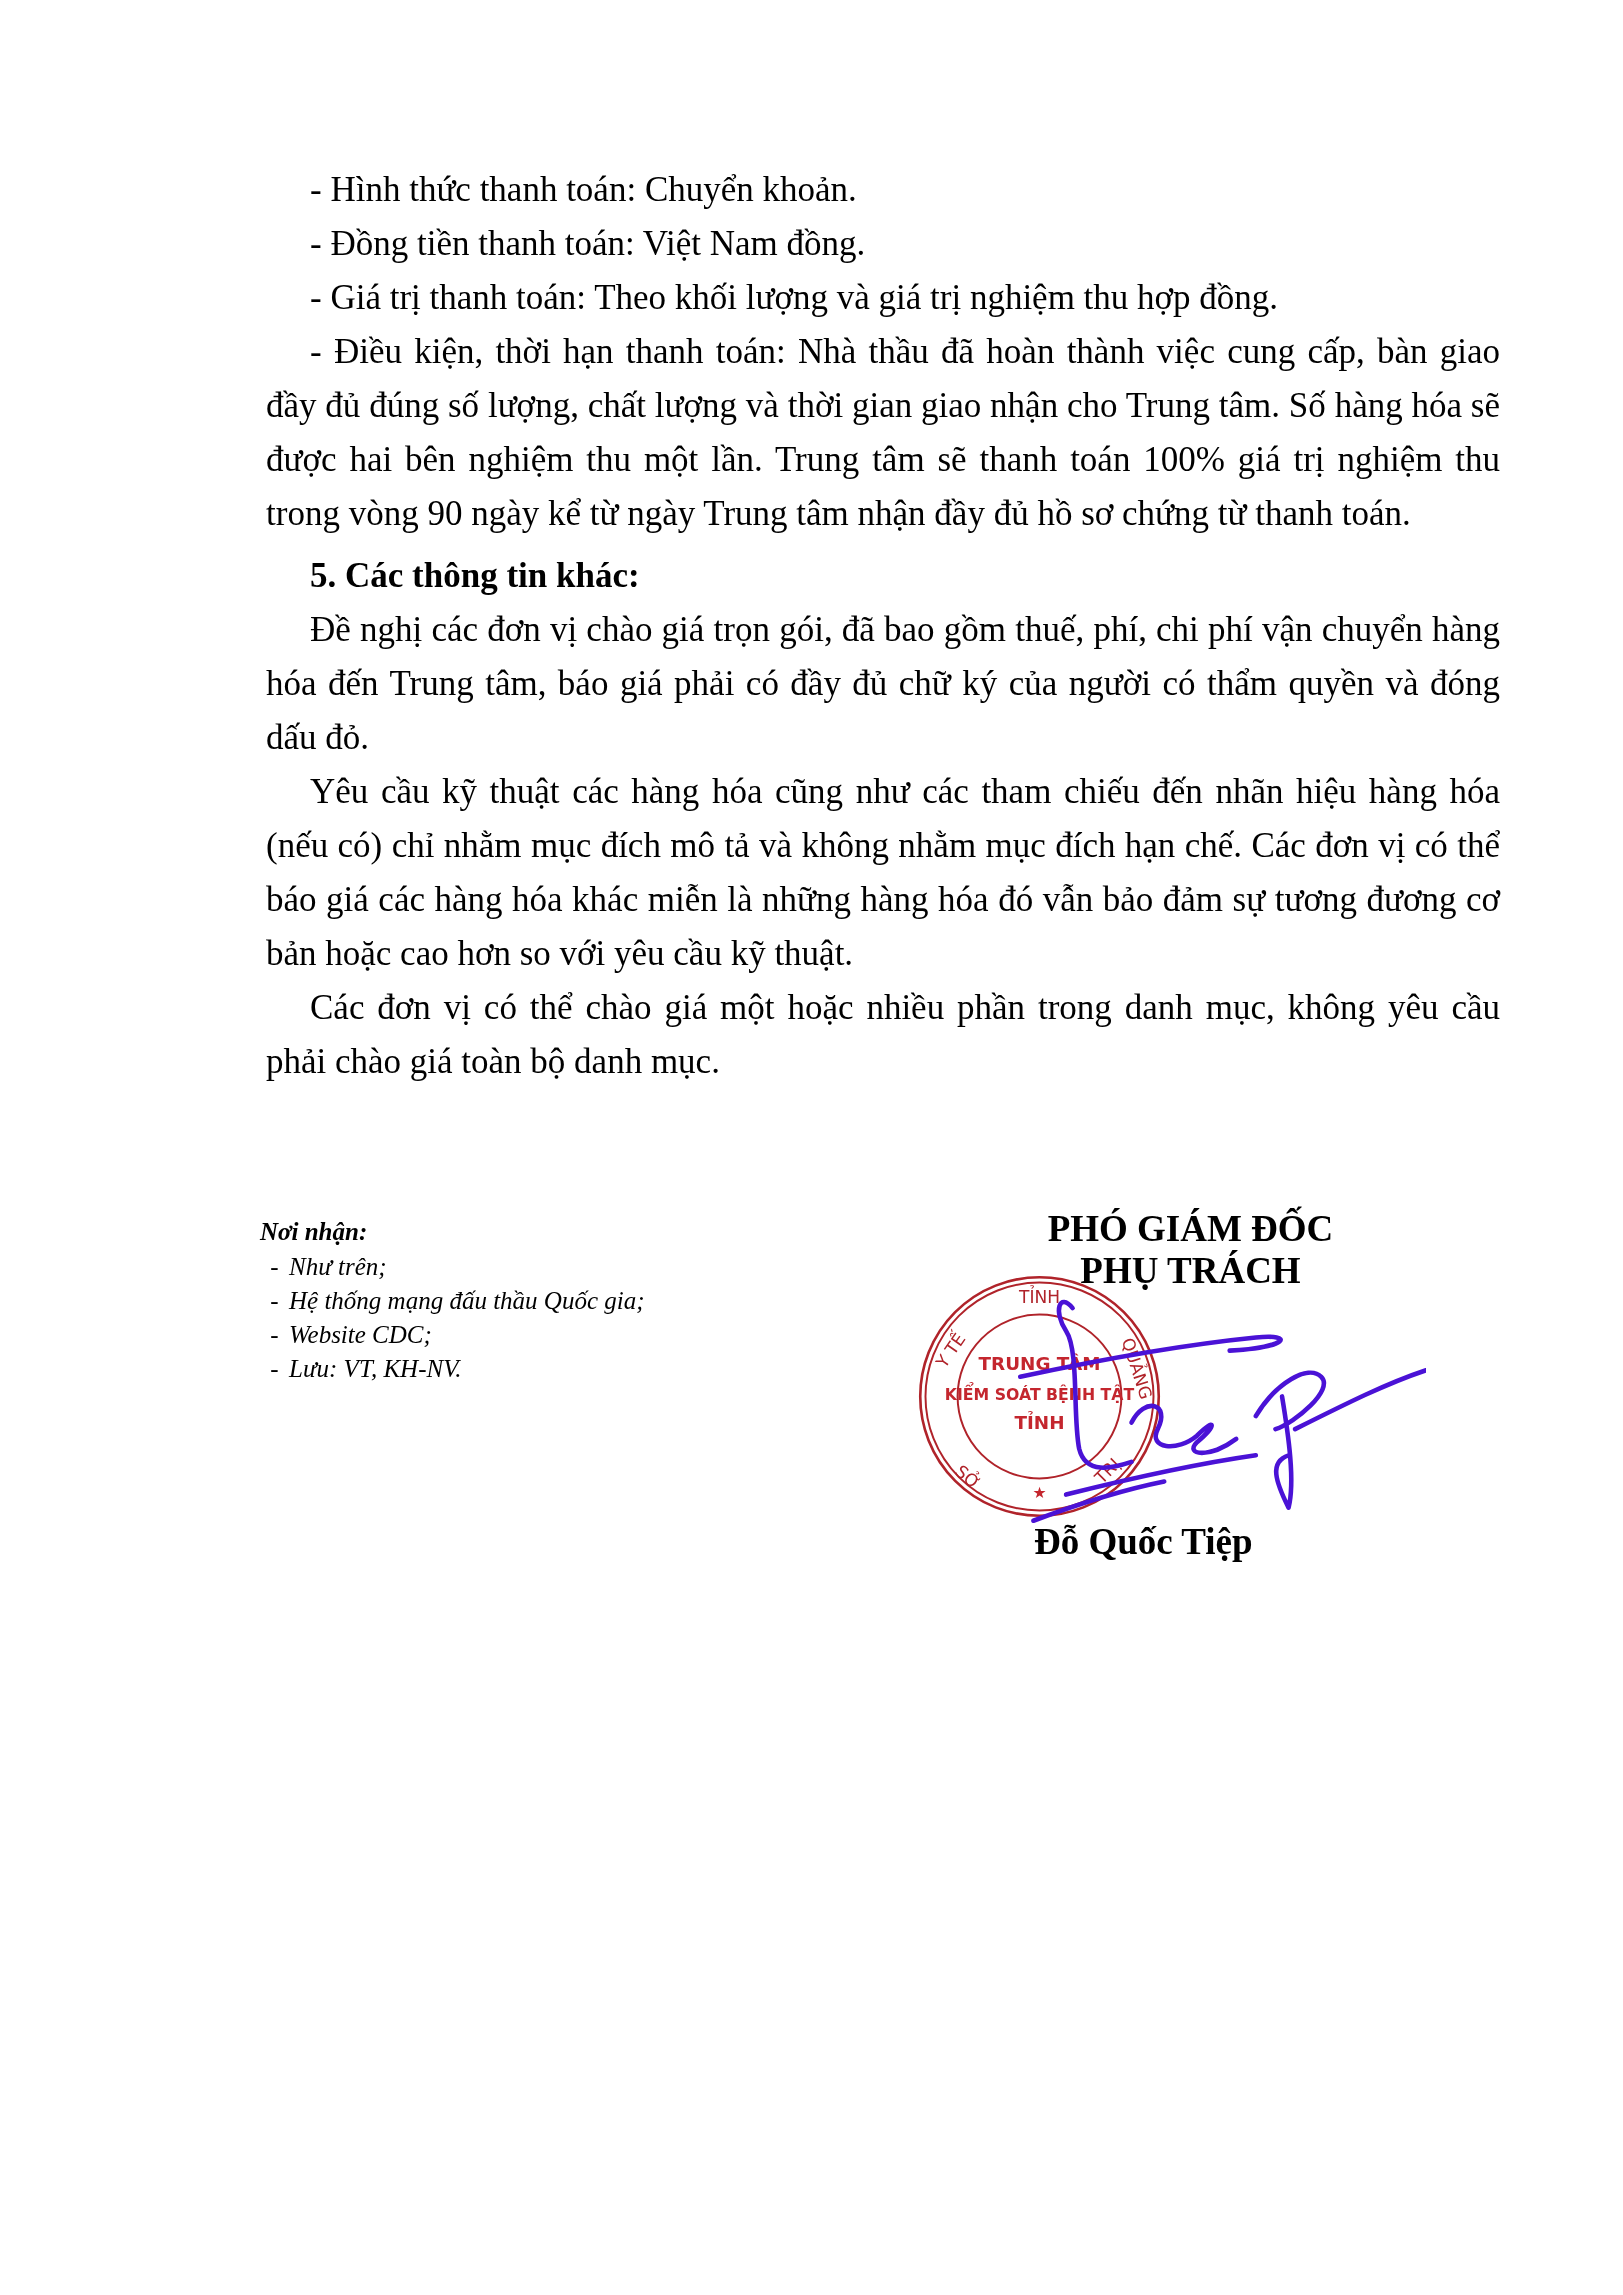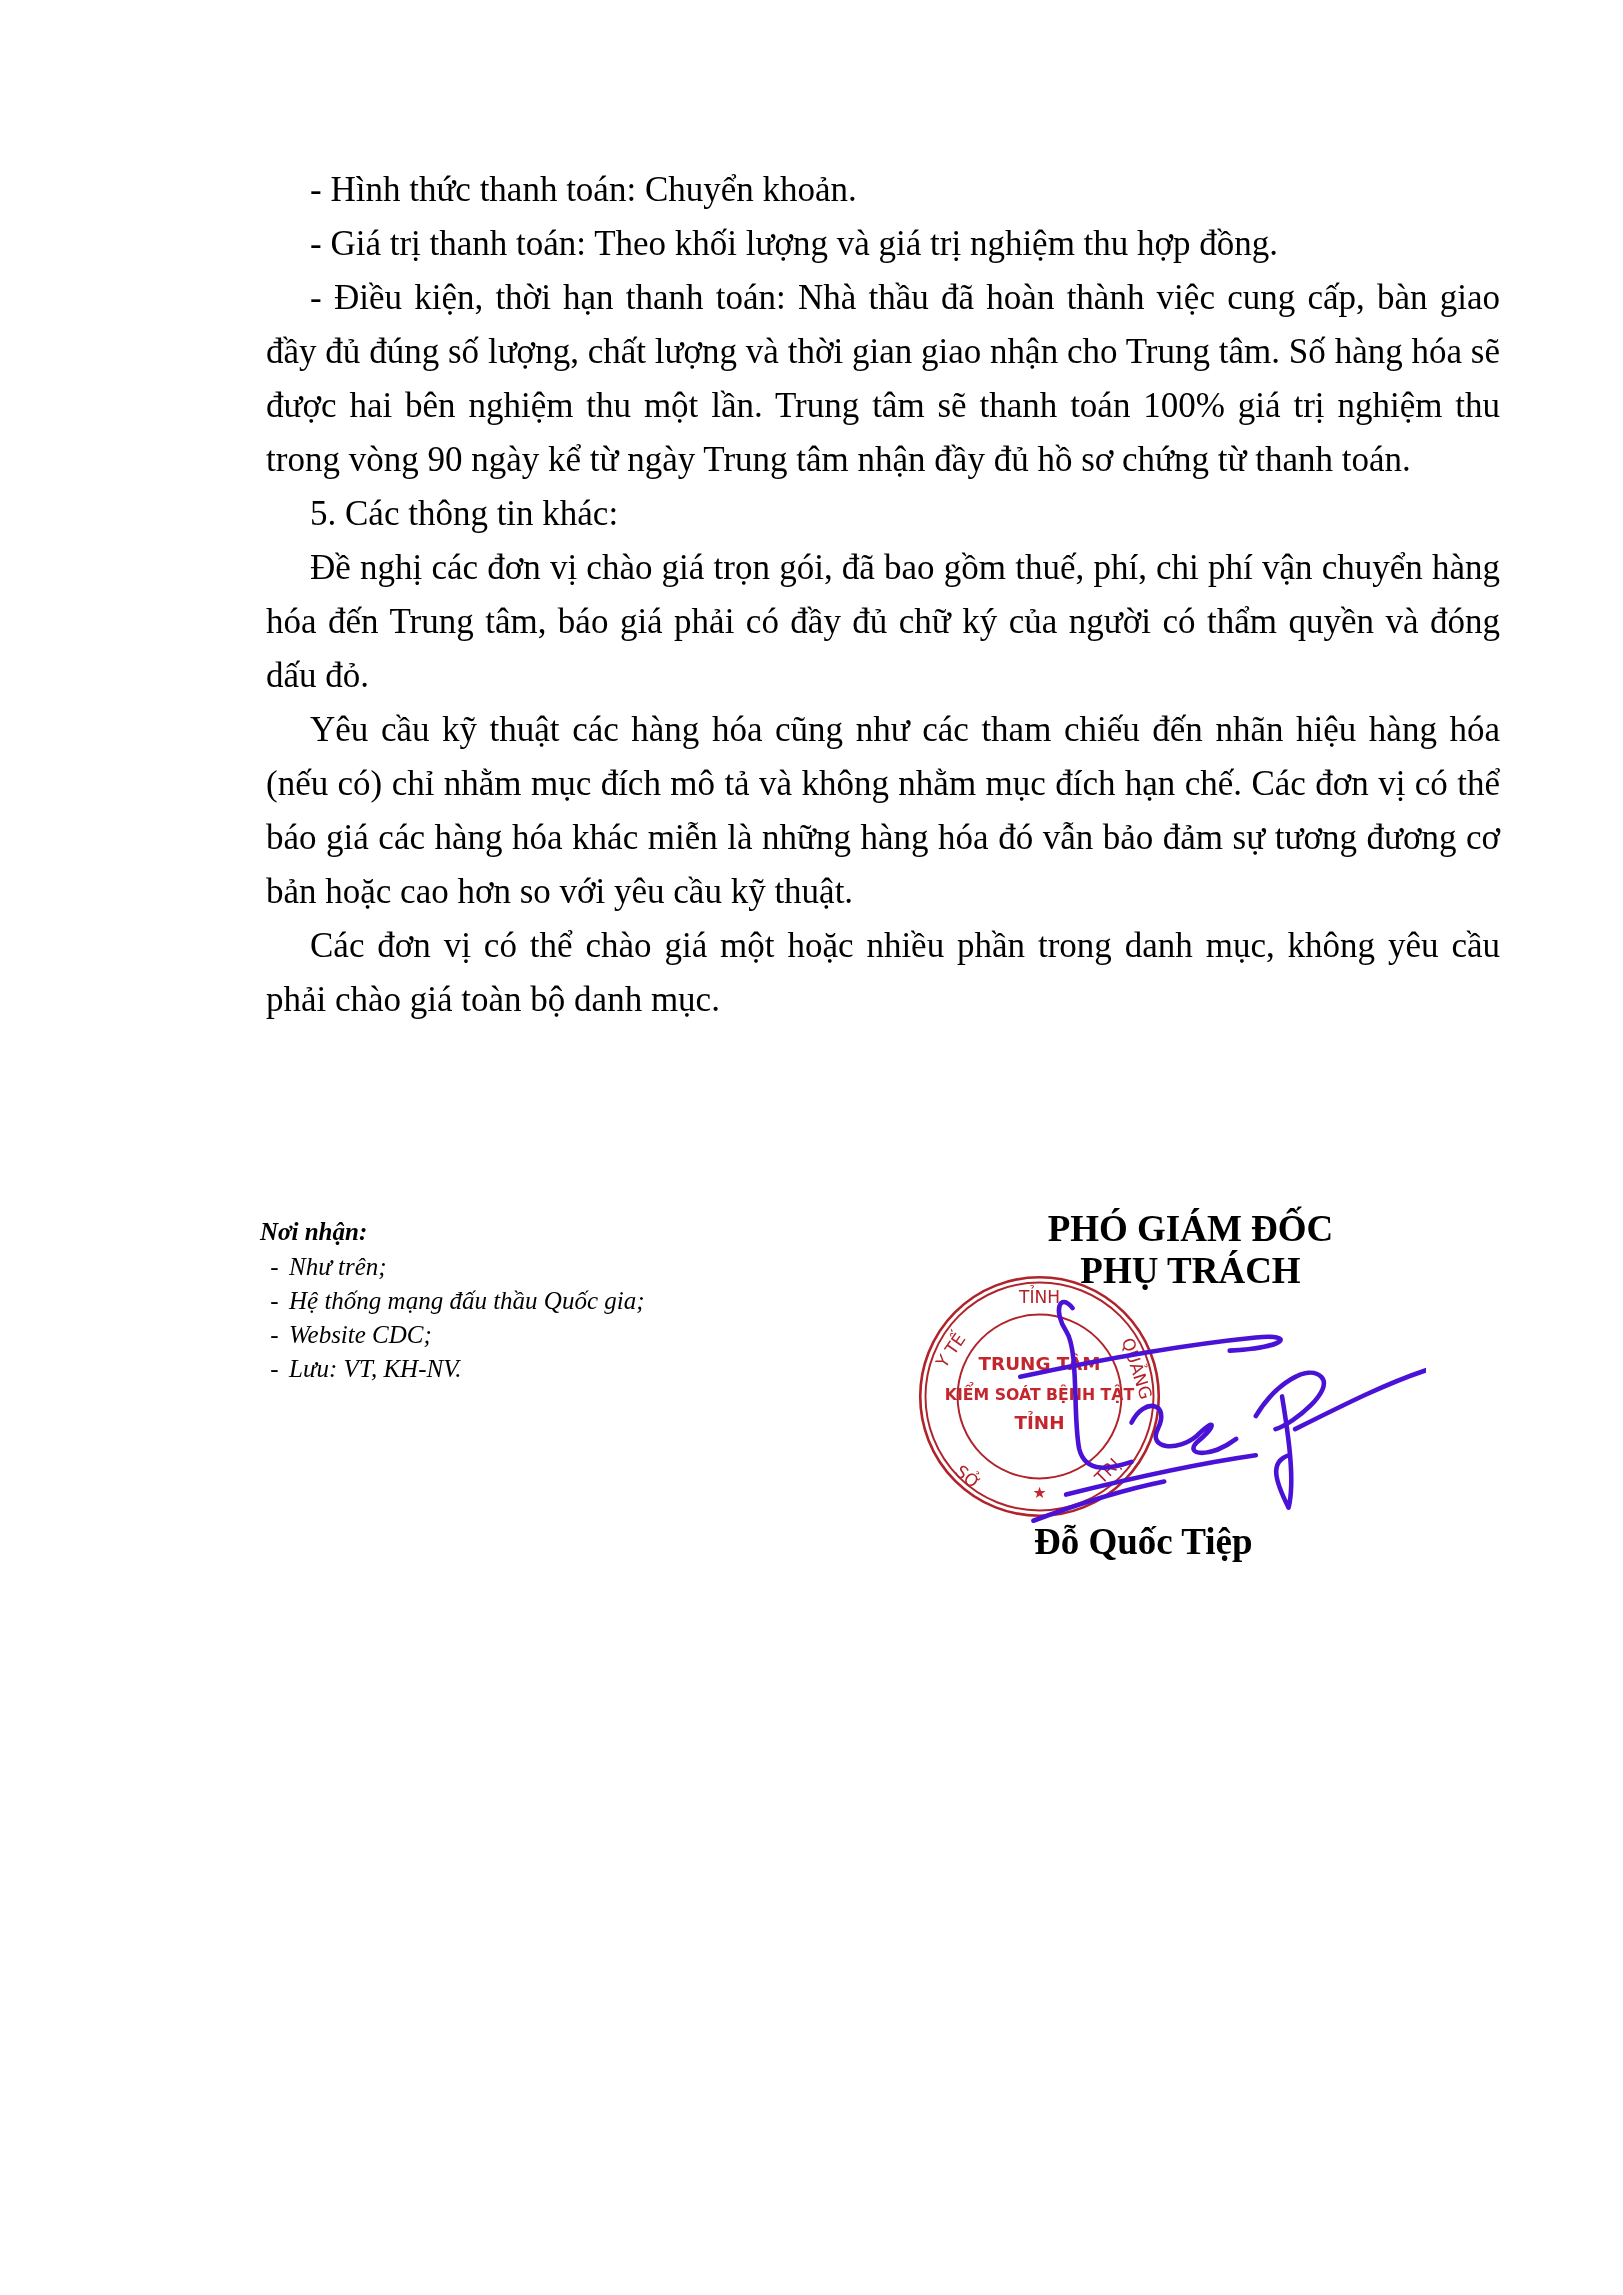--- a/index.html
+++ b/index.html
@@ -28,22 +28,22 @@
     width: 1234px;
     font-size: 35px;
     line-height: 54px;
     text-align: justify;
   }
   .body-text p {
     margin: 0;
     text-indent: 44px;
   }
   .body-text p.heading {
-    font-weight: normal;
-    margin-top: 0;
+    font-weight: bold;
+    margin-top: 8px;
   }
   .recipients {
     position: absolute;
     left: 260px;
     top: 1197px;
     font-size: 25px;
     line-height: 34px;
   }
   .recipients .title {
     font-weight: bold;
@@ -102,20 +102,21 @@
     height: 249px;
   }
 </style>
 </head>
 <body>
 
 <div class="page">
 
   <div class="body-text">
     <p>- Hình thức thanh toán: Chuyển khoản.</p>
+    <p>- Đồng tiền thanh toán: Việt Nam đồng.</p>
     <p>- Giá trị thanh toán: Theo khối lượng và giá trị nghiệm thu hợp đồng.</p>
     <p>- Điều kiện, thời hạn thanh toán: Nhà thầu đã hoàn thành việc cung cấp, bàn giao đầy đủ đúng số lượng, chất lượng và thời gian giao nhận cho Trung tâm. Số hàng hóa sẽ được hai bên nghiệm thu một lần. Trung tâm sẽ thanh toán 100% giá trị nghiệm thu trong vòng 90 ngày kể từ ngày Trung tâm nhận đầy đủ hồ sơ chứng từ thanh toán.</p>
     <p class="heading">5. Các thông tin khác:</p>
     <p>Đề nghị các đơn vị chào giá trọn gói, đã bao gồm thuế, phí, chi phí vận chuyển hàng hóa đến Trung tâm, báo giá phải có đầy đủ chữ ký của người có thẩm quyền và đóng dấu đỏ.</p>
     <p>Yêu cầu kỹ thuật các hàng hóa cũng như các tham chiếu đến nhãn hiệu hàng hóa (nếu có) chỉ nhằm mục đích mô tả và không nhằm mục đích hạn chế. Các đơn vị có thể báo giá các hàng hóa khác miễn là những hàng hóa đó vẫn bảo đảm sự tương đương cơ bản hoặc cao hơn so với yêu cầu kỹ thuật.</p>
     <p>Các đơn vị có thể chào giá một hoặc nhiều phần trong danh mục, không yêu cầu phải chào giá toàn bộ danh mục.</p>
   </div>
 
   <div class="recipients">
     <div class="title">Nơi nhận:</div>

